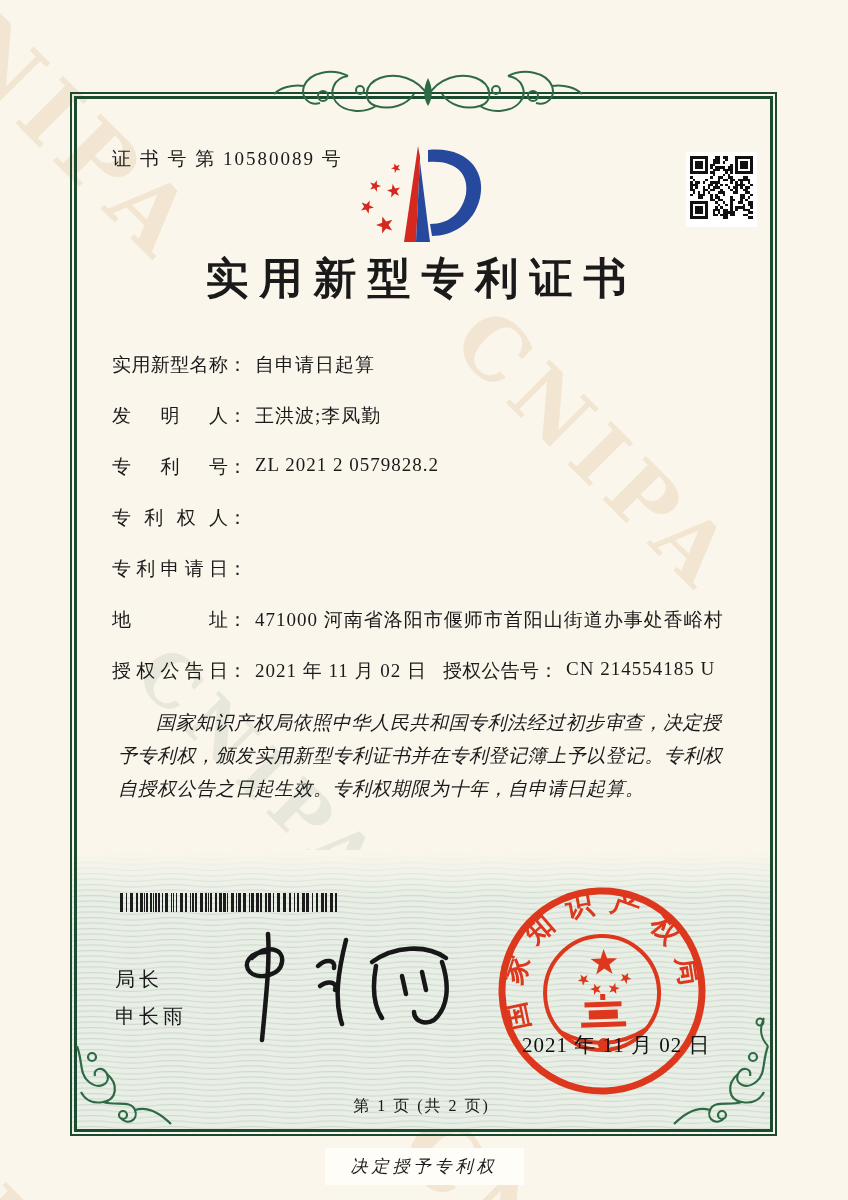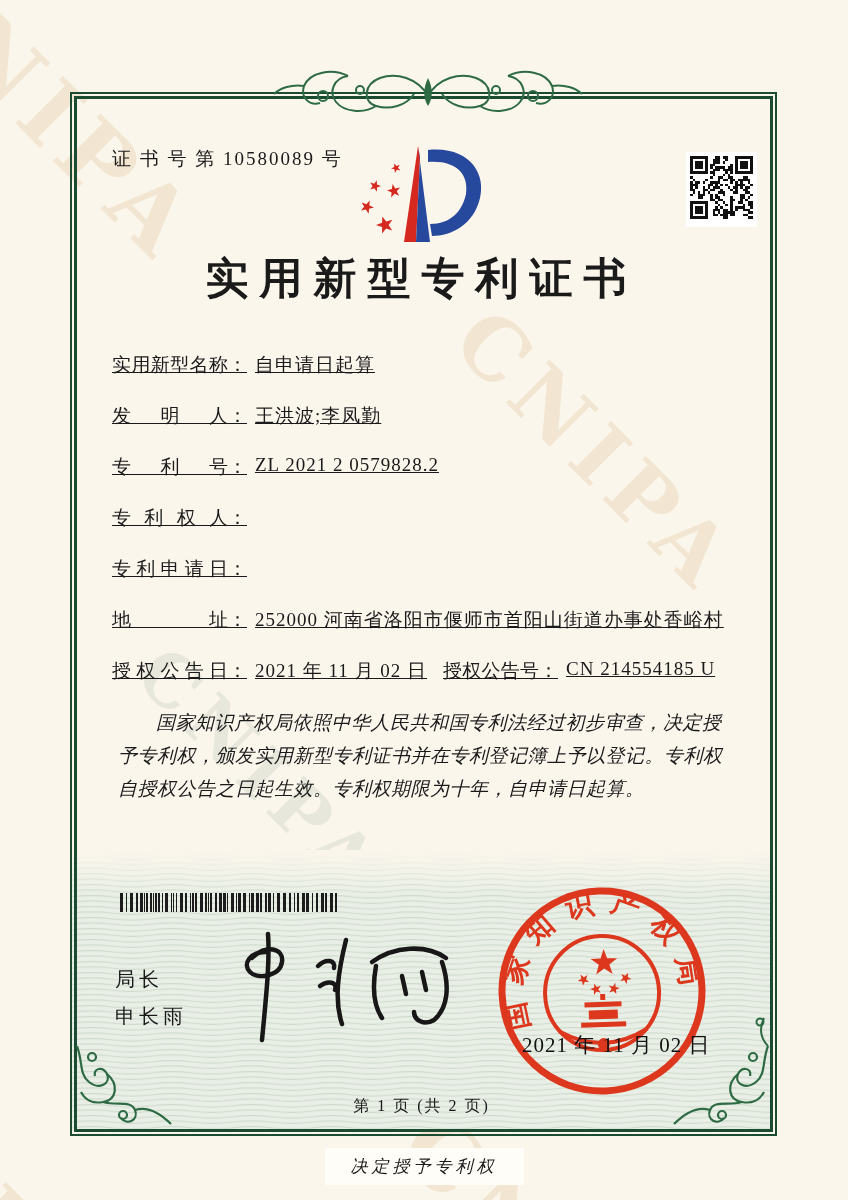--- a/index.html
+++ b/index.html
@@ -32,21 +32,21 @@
   .frame{left:70px;top:92px;width:703px;height:1040px;border:2px solid #1b4c31;z-index:2;}
   .frame-inner{position:absolute;left:2px;top:2px;right:2px;bottom:2px;border:3px solid #1b4c31;}
   
   .certno{left:112px;top:146px;font-size:19px;letter-spacing:2px;z-index:3;}
   .logo{left:352px;top:136px;z-index:3;}
   .qr{left:686px;top:152px;z-index:3;background:#fff;padding:4px;}
   .title{left:75px;top:250px;width:693px;text-align:center;
     font-size:43px;font-weight:bold;letter-spacing:11px;z-index:3;}
   
   .fields{left:112px;top:352px;width:630px;z-index:3;font-size:19px;}
-  .frow{height:51px;display:flex;align-items:flex-start;white-space:nowrap;text-decoration:underline;}
+  .frow{height:51px;display:flex;align-items:flex-start;white-space:nowrap;}
   .flabel{display:inline-block;width:116px;text-align:justify;text-align-last:justify;}
   .flabel2{display:inline-block;width:96px;text-align:justify;text-align-last:justify;}
   .colon{display:inline-block;margin-right:8px;}
   .fvalue{letter-spacing:1px;}
   .fval1{display:inline-block;width:188px;}
   
   .bodytext{left:112px;top:700px;width:627px;z-index:3;
     font-size:19px;line-height:33px;font-style:italic;letter-spacing:0.5px;}
   .bodytext p{margin:6px;text-indent:2em;font-style:italic;}
   
@@ -388,21 +388,21 @@
     <span class="flabel">专利权人</span>
       <span class="colon">：</span>
   </div>
   <div class="frow">
     <span class="flabel">专利申请日</span>
       <span class="colon">：</span>
   </div>
   <div class="frow">
     <span class="flabel">地址</span>
       <span class="colon">：</span>
-    <span class="fvalue">252000  河南省洛阳市偃师市首阳山街道办事处香峪村</span>
+    <span class="fvalue">471000  河南省洛阳市偃师市首阳山街道办事处香峪村</span>
   </div>
   <div class="frow">
     <span class="flabel">授权公告日</span>
       <span class="colon">：</span>
     <span class="fvalue fval1">2021 年 11 月 02 日</span>
     <span class="flabel2">授权公告号</span>
       <span class="colon">：</span>
     <span class="fvalue">CN 214554185 U</span>
   </div>
 </div>

